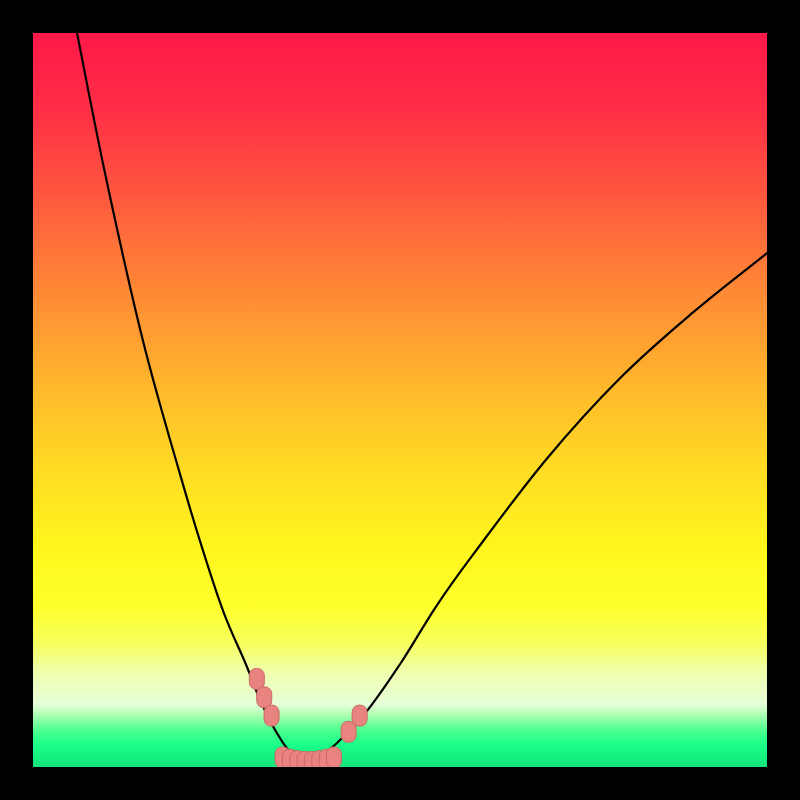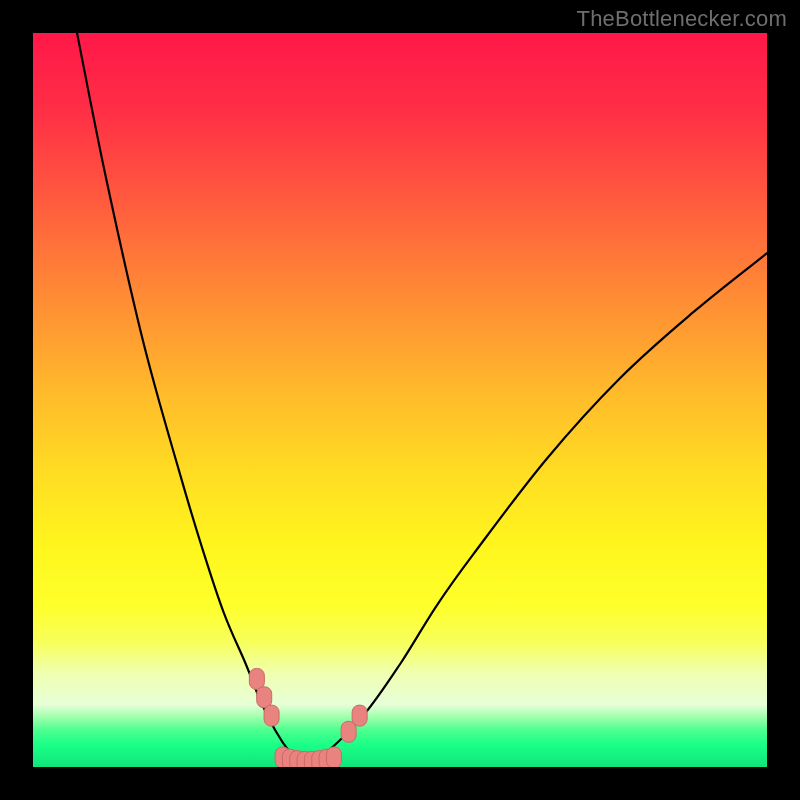--- a/index.html
+++ b/index.html
@@ -93,15 +93,14 @@
           <rect x="278.76" y="717.63" width="15" height="21" rx="7" ry="7" fill="#e8837f" stroke="#c96a67" stroke-width="1"></rect>
           <rect x="286.10" y="716.16" width="15" height="21" rx="7" ry="7" fill="#e8837f" stroke="#c96a67" stroke-width="1"></rect>
           <rect x="293.44" y="713.96" width="15" height="21" rx="7" ry="7" fill="#e8837f" stroke="#c96a67" stroke-width="1"></rect>
           <rect x="308.12" y="688.27" width="15" height="21" rx="7" ry="7" fill="#e8837f" stroke="#c96a67" stroke-width="1"></rect>
           <rect x="319.13" y="672.12" width="15" height="21" rx="7" ry="7" fill="#e8837f" stroke="#c96a67" stroke-width="1"></rect>
         </g>
     </svg>
 
   </div>
 
-  <div class="watermark">TheBottlenecker.com</div>
 
 </div>
 
 </body></html>

